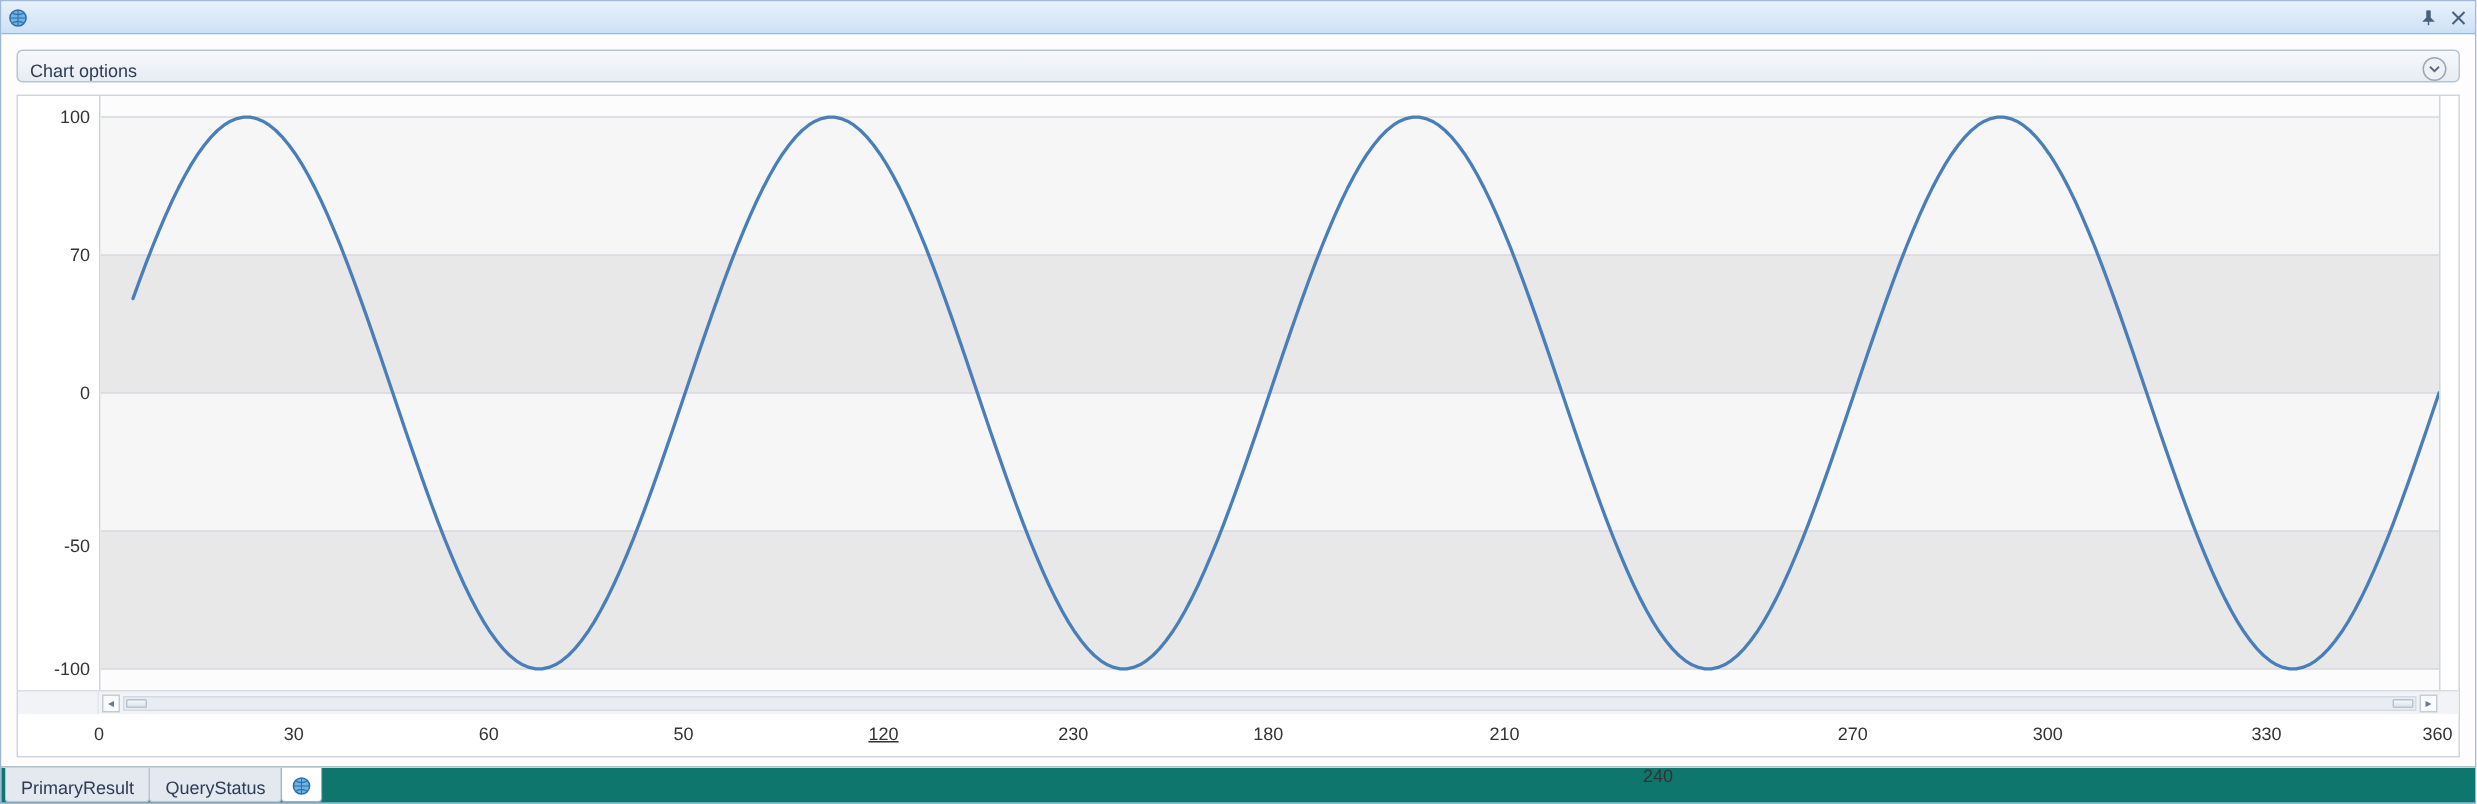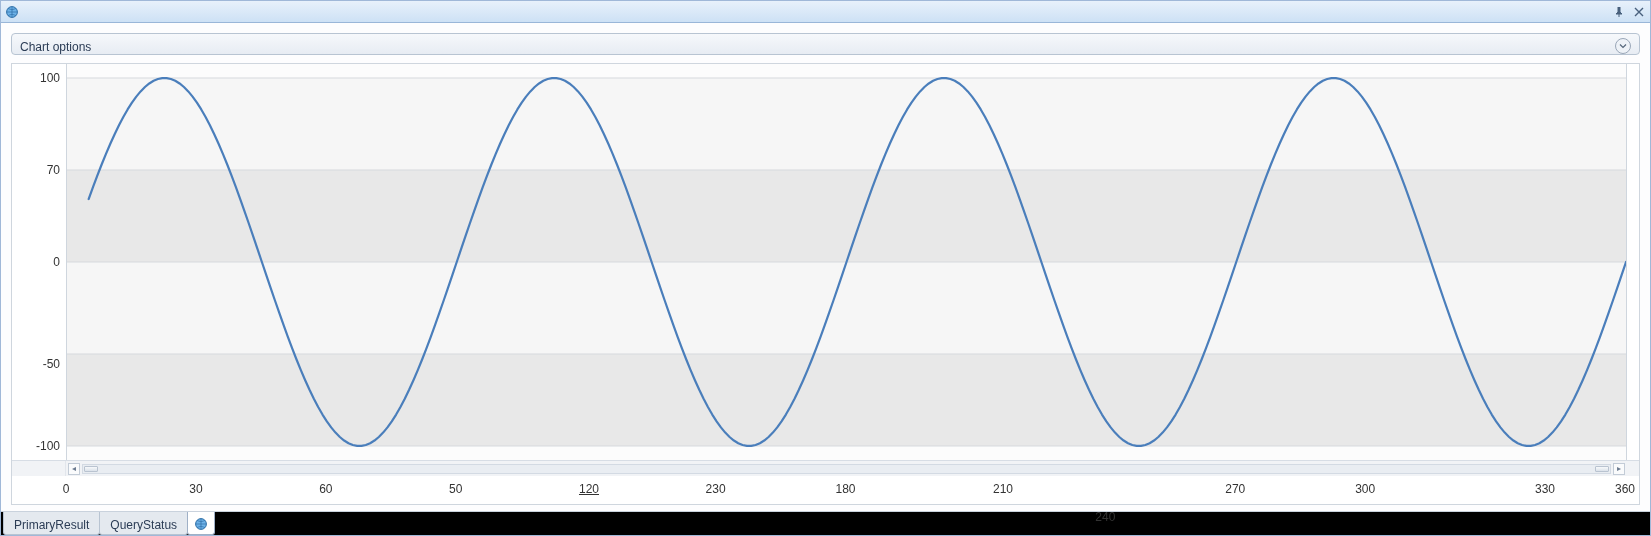--- a/index.html
+++ b/index.html
@@ -161,21 +161,21 @@
   }
   .x-tick {
     position: absolute;
     top: 6px;
     transform: translateX(-50%);
     font-size: 12px;
     color: #333;
   }
   .tabs-row {
     height: 24px;
-    background: #000000;
+    background: #0f766e;
     border-top: 1px solid #c9d2dd;
     display: flex;
     align-items: stretch;
     padding-left: 2px;
     gap: 0;
   }
   .tab {
     padding: 3px 10px 0 10px;
     font-size: 12px;
     color: #2b3c55;
@@ -278,21 +278,21 @@
             <span class="x-tick" style="left: 129.917px;">30</span>
             <span class="x-tick" style="left: 259.833px;">60</span>
             <span class="x-tick" style="left: 389.75px;">50</span>
             <span class="x-tick" style="left: 523px; text-decoration: underline;">120</span>
             <span class="x-tick" style="left: 649.583px;">230</span>
             <span class="x-tick" style="left: 779.5px;">180</span>
             <span class="x-tick" style="left: 908px; margin-left: 29px;">210</span>
             <span class="x-tick" style="left: 1039.33px; margin-top: 28px;">240</span>
             <span class="x-tick" style="left: 1169.25px;">270</span>
             <span class="x-tick" style="left: 1299.17px; text-align: center;">300</span>
-            <span class="x-tick" style="left: 1479px;">330</span>
+            <span class="x-tick" style="left: 1445px;">330</span>
             <span class="x-tick" style="left: 1559px;">360</span>
           </div>
         <div class="right-gutter"></div>
       </div>
     </div>
 
   </div>
 
   <div class="tabs-row">
     <div class="tab">

